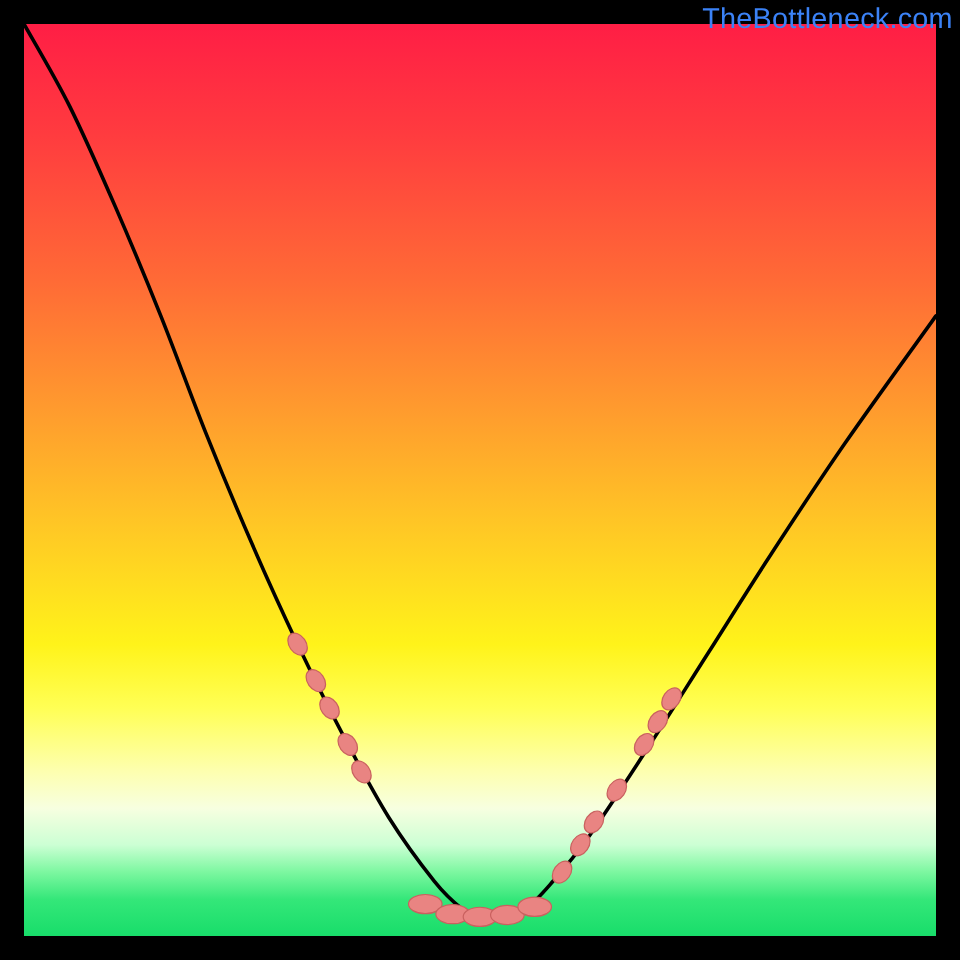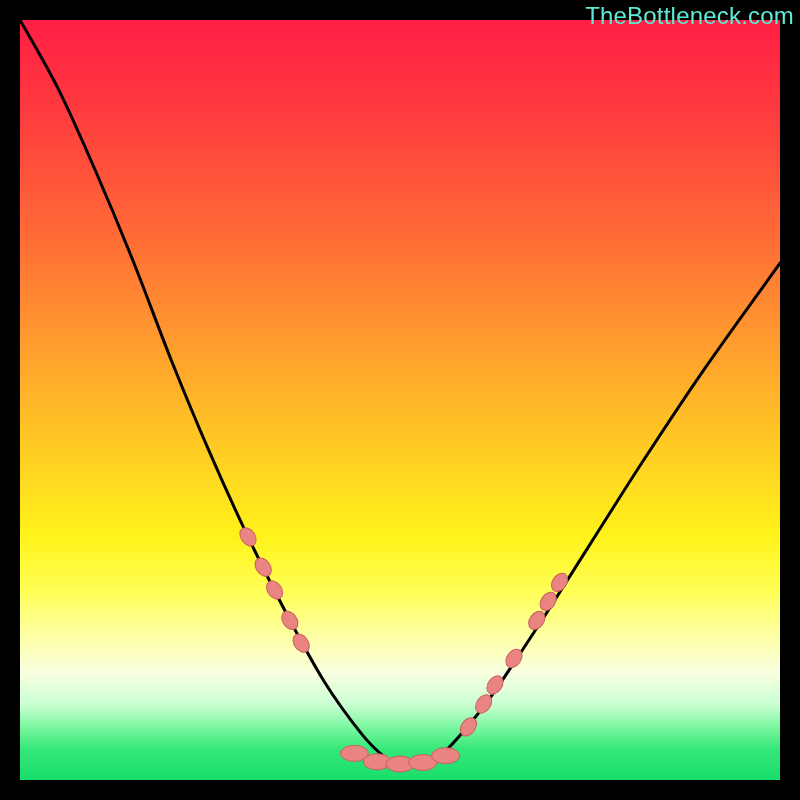--- a/index.html
+++ b/index.html
@@ -37,21 +37,21 @@
       #ccffd4 90%,
       #7cf7a0 93%,
       #34e779 96%,
       #18dd6a 100%
     );
   }
   .watermark {
     position: absolute;
     top: 2px;
     right: 6px;
-    color: #5eead4;
+    color: #3b82f6;
     font-size: 24px;
     font-weight: 400;
     letter-spacing: 0.2px;
     z-index: 5;
     font-family: Arial, Helvetica, sans-serif;
   }
   svg.curve {
     position: absolute;
     left: 0;
     top: 0;

